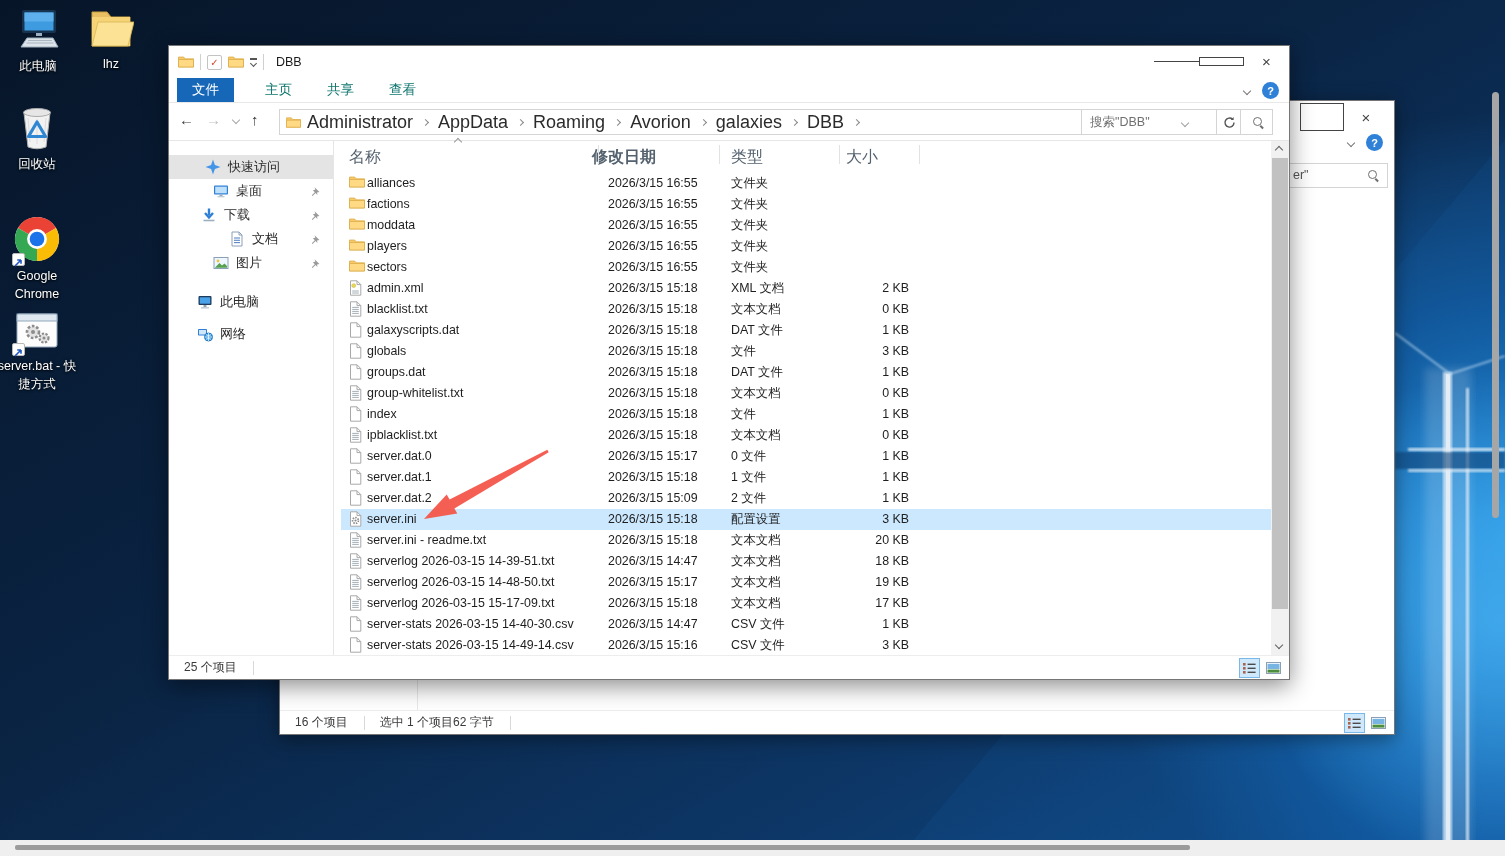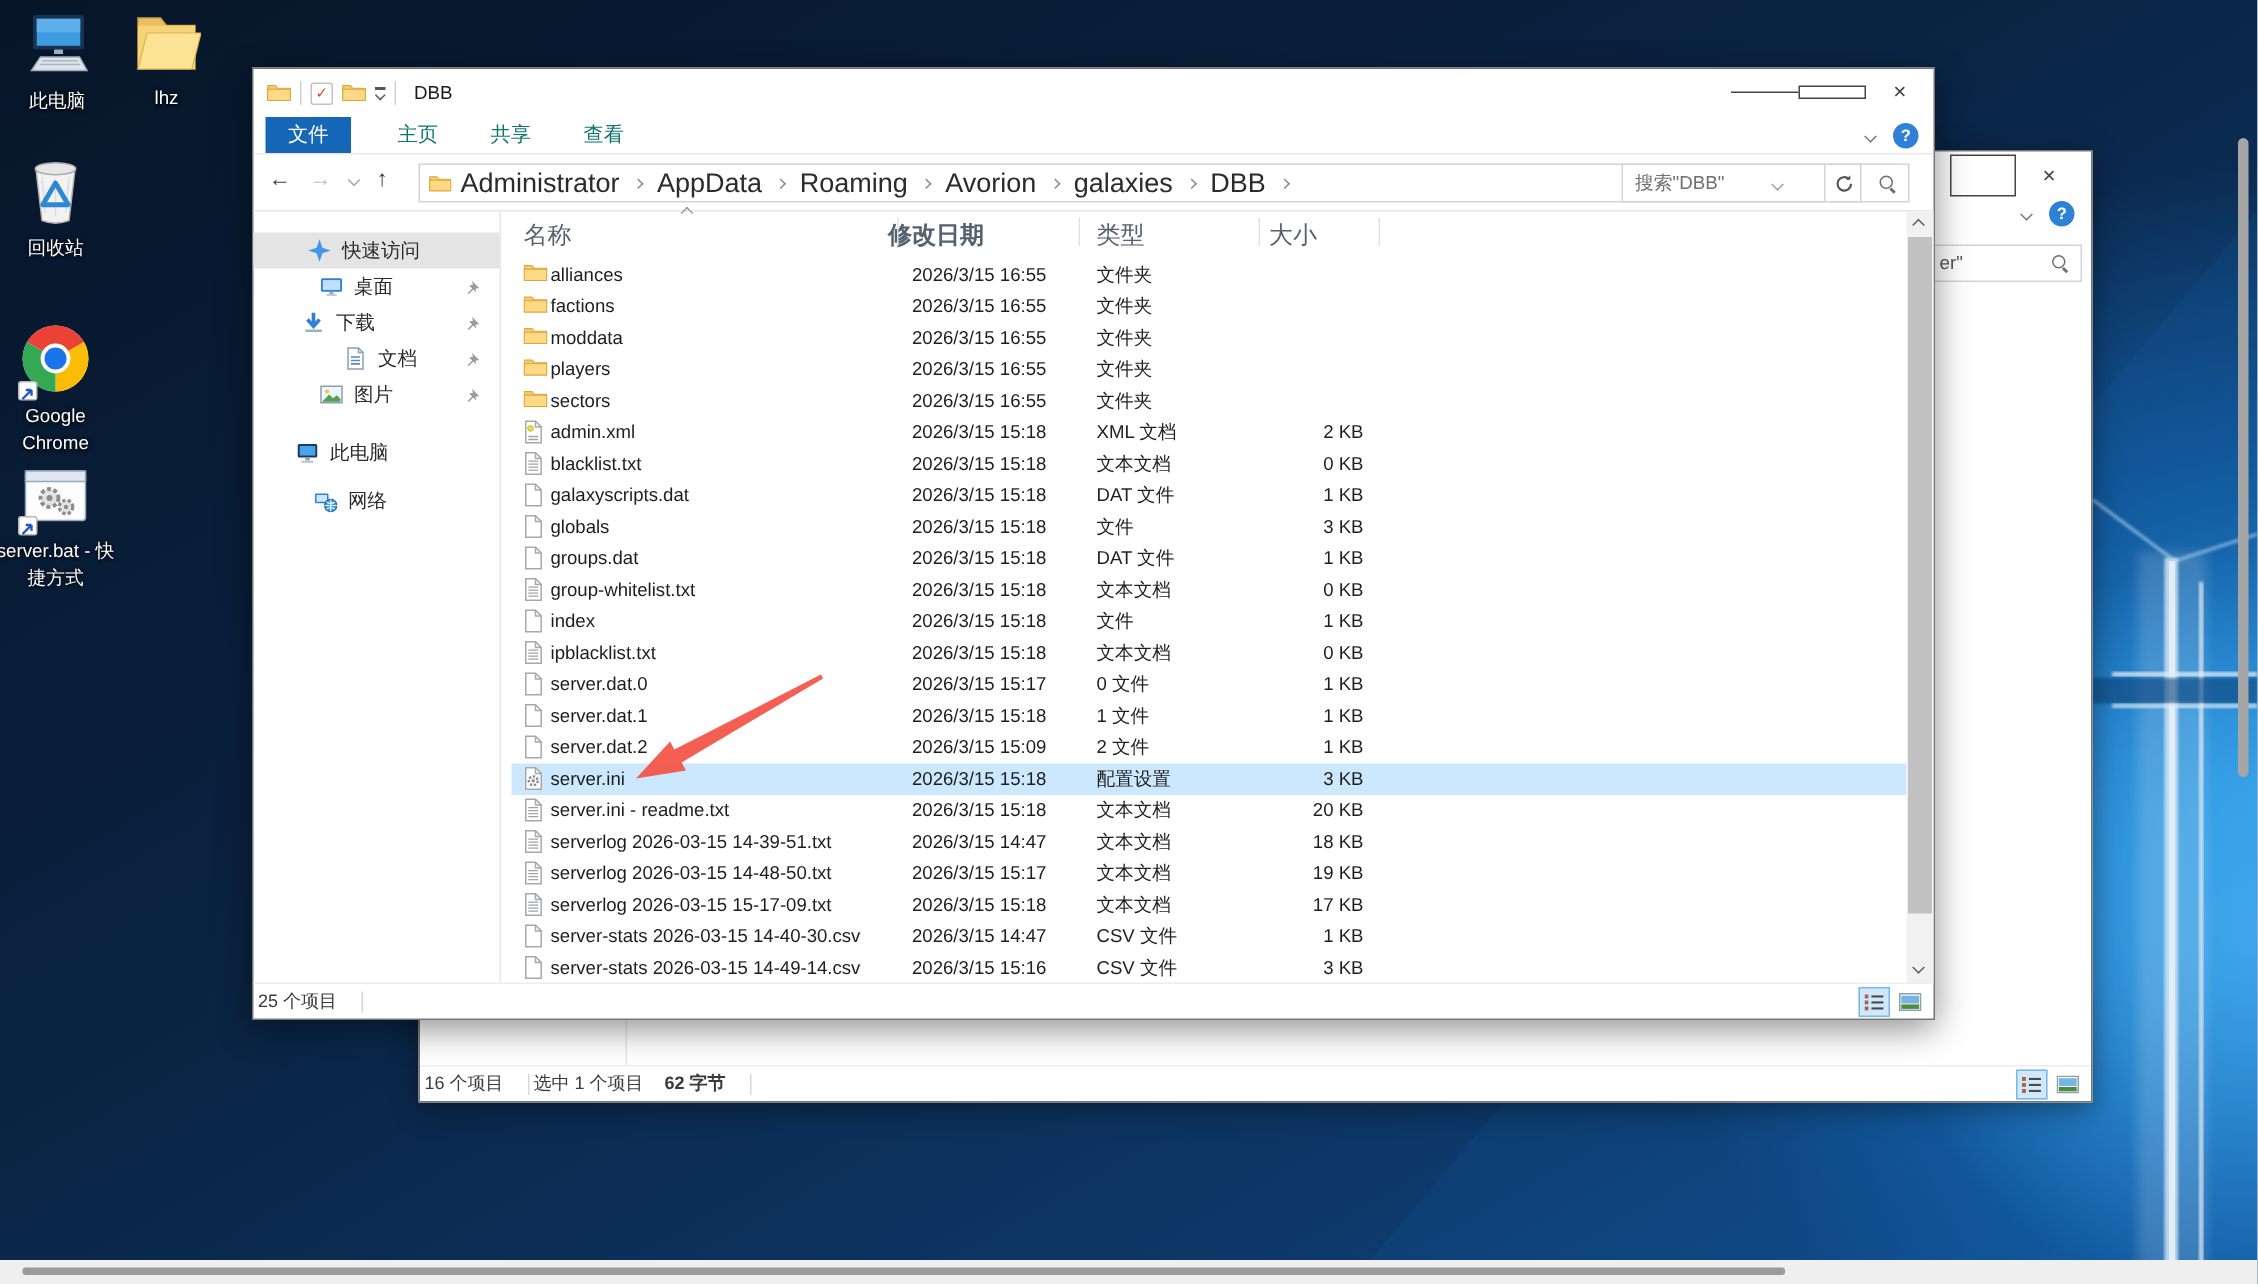--- a/index.html
+++ b/index.html
@@ -77,21 +77,21 @@
   .frow .c-name { position:absolute; left:26px; width:228px; white-space:nowrap; overflow:hidden; }
   .frow .c-date { position:absolute; left:267px; width:118px; }
   .frow .c-type { position:absolute; left:390px; width:105px; }
   .frow .c-size { position:absolute; left:498px; width:70px; text-align:right; }
 
   .vscroll { position:absolute; right:0; top:0; bottom:0; width:18px; background:#f1f1f1; }
   .vscroll .sarrow { position:absolute; left:5px; }
   .vscroll .thumb { position:absolute; left:1px; width:16px; background:#c1c1c1; }
 
   .statusbar { position:absolute; left:0; right:0; bottom:0; height:24px; border-top:1px solid #ededed; font-size:12px; color:#3a3a3a; display:flex; align-items:center; }
-  .statusbar .txt { margin-left:3px; }
+  .statusbar .txt { margin-left:15px; }
   .statusbar .ssep { margin-left:16px; width:1px; height:14px; background:#d8d8d8; }
   .view-toggles { position:absolute; right:5px; top:2px; display:flex; gap:3px; }
   .vt { width:21px; height:20px; display:flex; align-items:center; justify-content:center; border:1px solid transparent; }
   .vt.active { background:#cfe8fb; border-color:#7ab8e8; }
 
   
   #bwin { left:279px; top:100px; width:1116px; height:635px; z-index:2; box-shadow:0 4px 18px rgba(0,0,0,.4); }
   #bwin .bw-controls { position:absolute; left:1020px; top:2px; display:flex; }
   #bwin .bw-controls span { width:44px; height:28px; display:flex; align-items:center; justify-content:center; }
   #bwin .bw-ribbonright { position:absolute; left:1068px; top:33px; display:flex; align-items:center; gap:12px; }
@@ -215,21 +215,21 @@
     </div>
     <div class="bw-search">
       <span class="stext">er"</span>
       <span class="mag"></span>
     </div>
     <div class="bw-sidebar-div"></div>
     <div class="statusbar">
       <span class="txt">16 个项目</span>
       <span class="ssep"></span>
       <span class="txt">选中 1 个项目</span>
-      <span class="txt" style="margin-left:14px;font-weight:bold;">62 字节</span>
+      <span class="txt" style="margin-left:0;">62 字节</span>
       <span class="ssep"></span>
       <div class="view-toggles">
         <span class="vt active">
             <svg width="13" height="12">
               <g>
                 <rect x="0" y="1" width="2.6" height="2.6" fill="#a8644c"></rect>
                 <rect x="0" y="5" width="2.6" height="2.6" fill="#a8644c"></rect>
                 <rect x="0" y="9" width="2.6" height="2.6" fill="#a8644c"></rect>
                 <rect x="4.6" y="1.6" width="8" height="1.4" fill="#4a4a4a"></rect>
                 <rect x="4.6" y="5.6" width="8" height="1.4" fill="#4a4a4a"></rect>
@@ -404,21 +404,21 @@
             <span class="sicon">
               <svg width="16" height="16" viewBox="0 0 16 16">
                 <rect x="1.5" y="2" width="13" height="9" rx="1" fill="#1b3a5c"></rect>
                 <rect x="2.8" y="3.3" width="10.4" height="6.4" fill="#4aa3e8"></rect>
                 <rect x="6.5" y="11" width="3" height="2" fill="#90a4b4"></rect>
                 <rect x="4" y="13.2" width="8" height="1.3" fill="#b8c4cc"></rect>
               </svg>
             </span>
             <span style="margin-left: 7px;">此电脑</span>
           </div>
-          <div class="side-row" style="padding-left: 40px; height: 26px; margin-top: 6px;">
+          <div class="side-row" style="padding-left: 28px; height: 26px; margin-top: 6px;">
             <span class="sicon">
               <svg width="16" height="16" viewBox="0 0 16 16">
                 <rect x="1" y="3" width="9" height="6.5" rx=".8" fill="#2f7fd6"></rect>
                 <rect x="2" y="4" width="7" height="4.5" fill="#cfe7fb"></rect>
                 <circle cx="11.5" cy="11" r="4" fill="#3aa0e8" stroke="#1d71b8"></circle>
                 <path d="M7.5 11h8 M11.5 7v8 M8.8 8.7q2.7 1.9 5.4 0 M8.8 13.3q2.7 -1.9 5.4 0" stroke="#fff" stroke-width=".7" fill="none"></path>
               </svg>
             </span>
             <span style="margin-left: 7px;">网络</span>
           </div>

